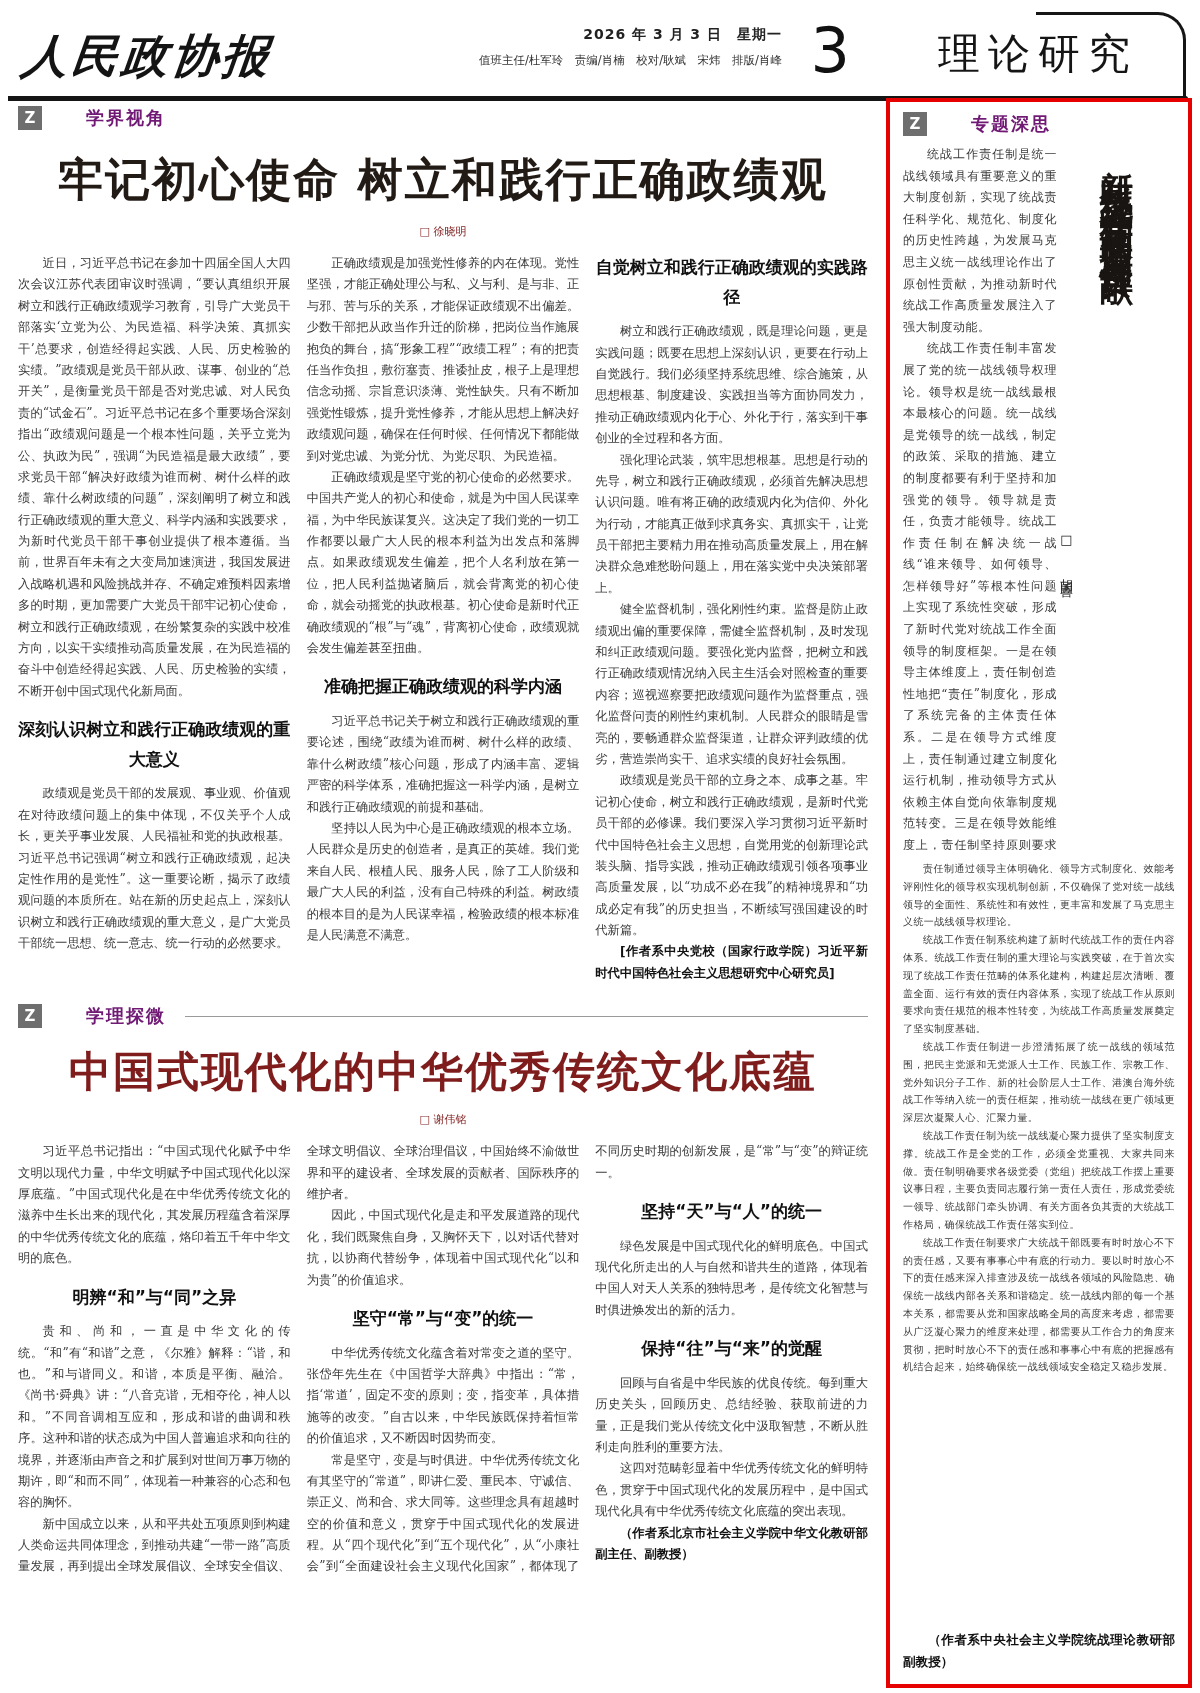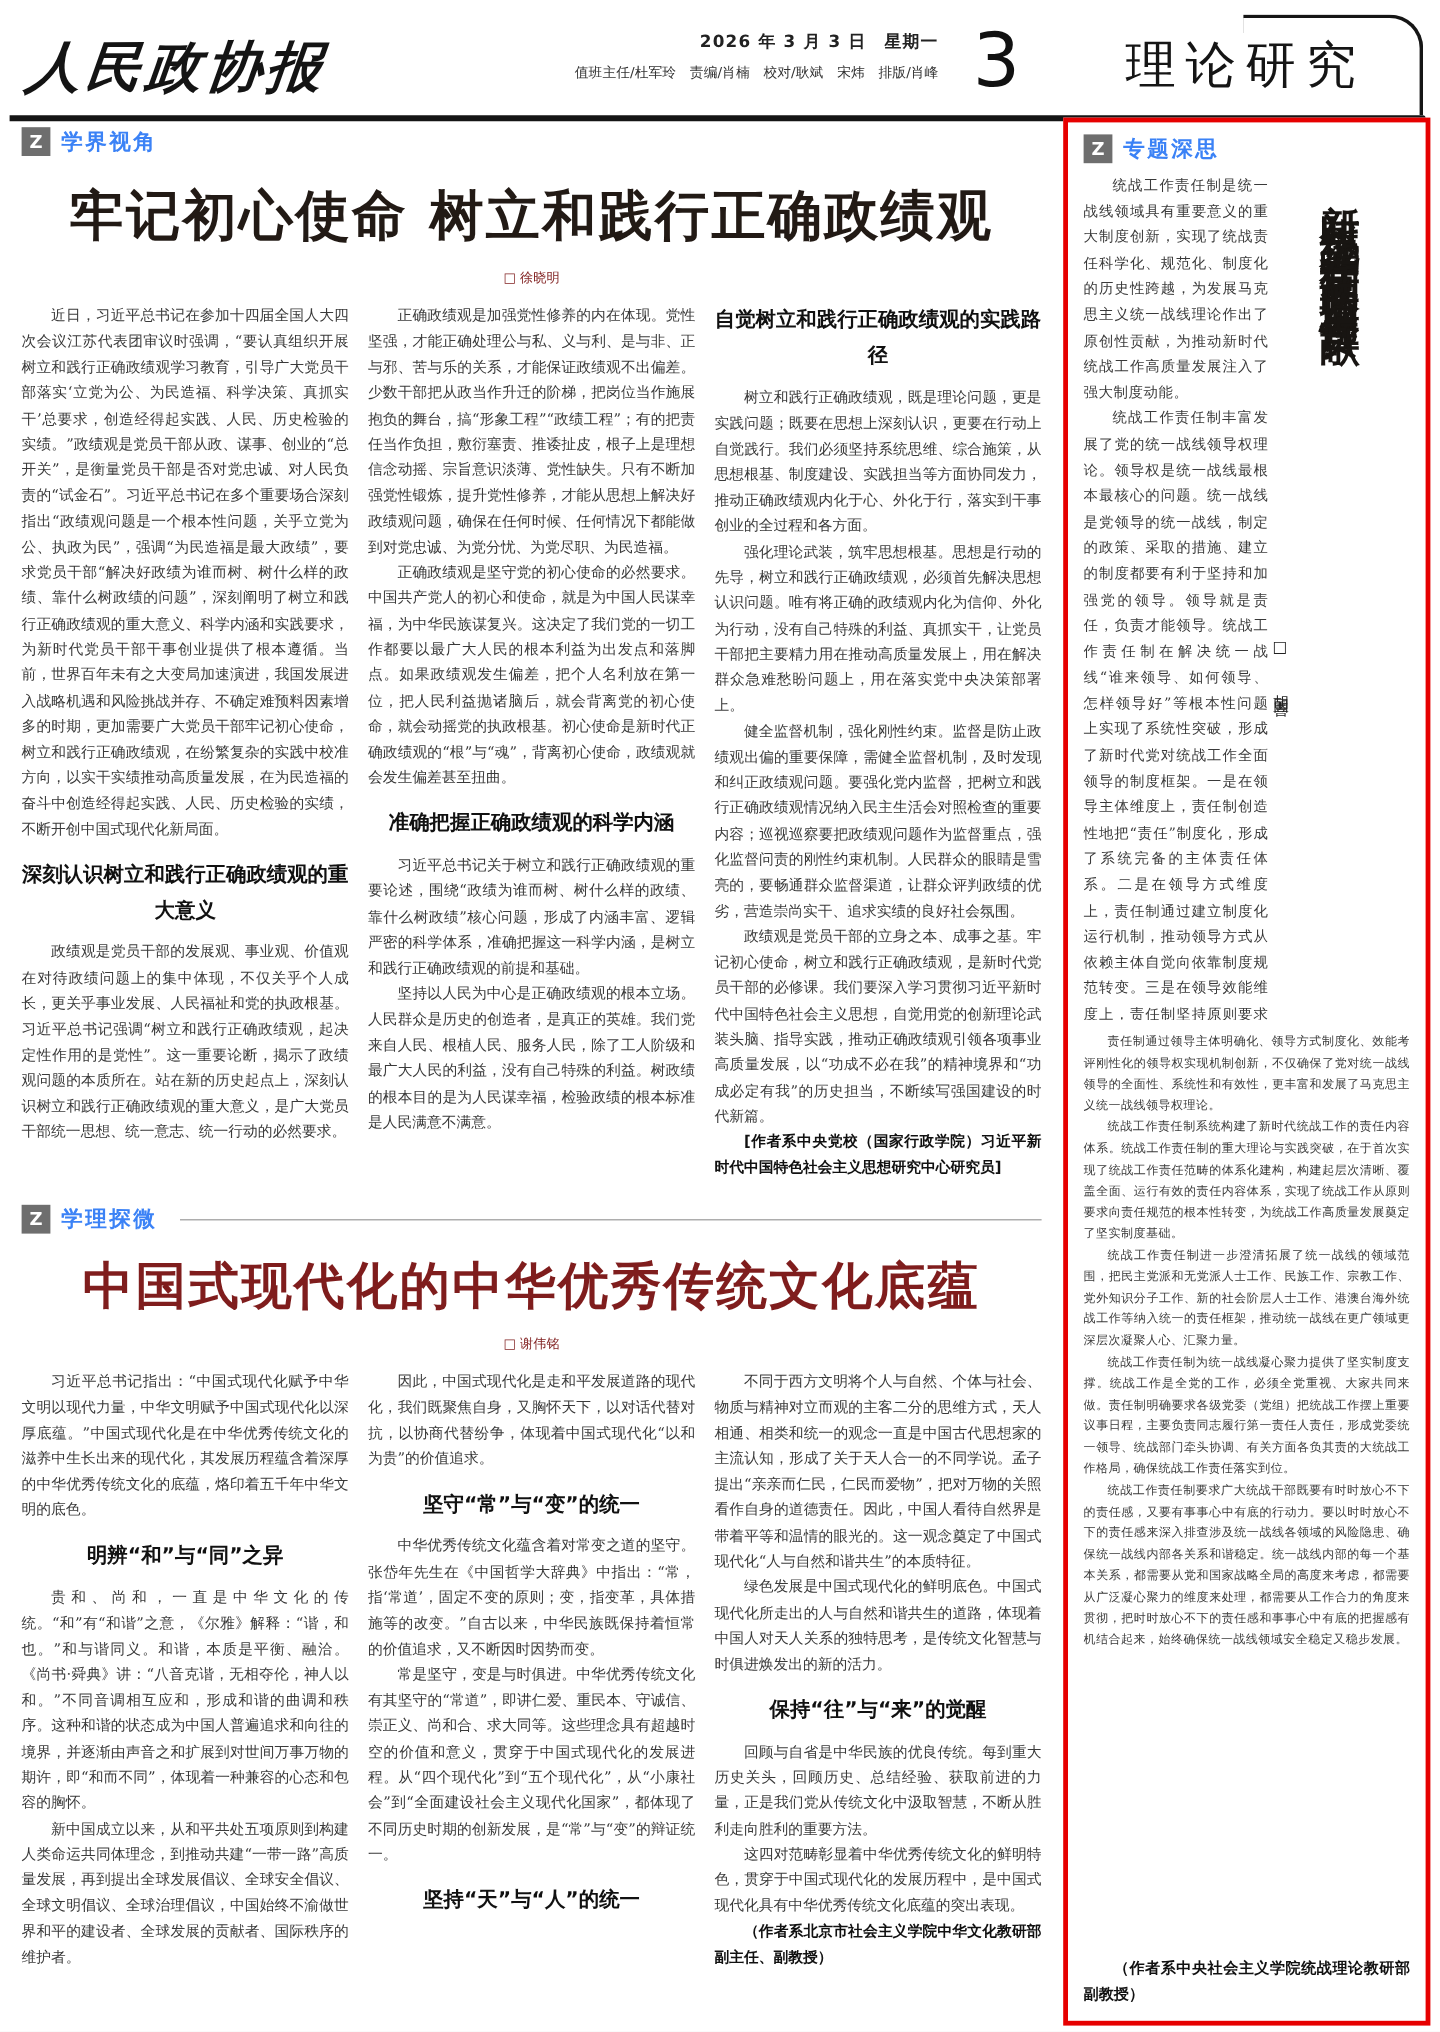--- a/index.html
+++ b/index.html
@@ -13,21 +13,21 @@
   .date-line { font-size:14px; font-weight:bold; letter-spacing:1px; font-family:"DejaVu Sans",sans-serif; }
   .staff-line { margin-top:9px; font-size:11.5px; font-family:"DejaVu Sans",sans-serif; color:#333; }
   .page-number { position:absolute; right:350px; top:14px; font-size:62px; font-family:"DejaVu Sans",sans-serif; color:#111; }
   .section-title { position:absolute; right:62px; top:26px; font-size:42px; letter-spacing:8px; color:#151515; font-family:"DejaVu Sans",sans-serif; }
   .corner-line { position:absolute; top:12px; right:14px; width:150px; height:84px; border-top:3px solid #151515; border-right:3px solid #151515; border-top-right-radius:28px; }
   .masthead-rule { position:absolute; left:8px; right:12px; top:96px; height:5px; background:#151515; border-radius:0 3px 3px 0; }
 
   
   .zbadge { display:flex; align-items:center; gap:9px; }
   .zbox { width:24px; height:24px; background:#6e6e6e; color:#fff; font-size:15px; font-weight:bold; display:flex; align-items:center; justify-content:center; font-family:"DejaVu Sans",sans-serif; flex:0 0 auto; }
-  .zlabel { font-size:18px; font-weight:bold; color:#3b82f6; letter-spacing:2px; font-family:Liberation Serif, serif; }
+  .zlabel { font-size:18px; font-weight:bold; color:#701a75; letter-spacing:2px; font-family:Liberation Serif, serif;margin-left:35px; }
   .zrule { flex:1; height:1px; background:#9a9a9a; margin-left:10px; }
 
   
   .left-col { position:absolute; left:18px; top:106px; width:850px; }
   .a1-title { text-align:center; font-size:45px; font-weight:900; letter-spacing:2px; color:#221a15; margin:20px 0 14px; font-family:"DejaVu Sans",sans-serif; }
   .a2-title { text-align:center; font-size:42px; font-weight:900; letter-spacing:2px; color:#7f1d1d; margin:16px 0 12px; font-family:"DejaVu Serif",serif; }
   .byline { text-align:center; font-size:11px; color:#7f1d1d; margin-bottom:14px; }
   .cols3 { column-count:3; column-gap:16px; font-size:12.3px; line-height:1.74; text-align:justify; color:#3a3a3a; }
   .cols3 p { text-indent:2em; margin:0; }
   .subhead { break-inside:avoid; text-align:center; font-size:17px; font-weight:800; color:#111; margin:13px 0 9px; font-family:"DejaVu Sans",sans-serif; }
@@ -77,21 +77,21 @@
         <p>近日，习近平总书记在参加十四届全国人大四次会议江苏代表团审议时强调，“要认真组织开展树立和践行正确政绩观学习教育，引导广大党员干部落实‘立党为公、为民造福、科学决策、真抓实干’总要求，创造经得起实践、人民、历史检验的实绩。”政绩观是党员干部从政、谋事、创业的“总开关”，是衡量党员干部是否对党忠诚、对人民负责的“试金石”。习近平总书记在多个重要场合深刻指出“政绩观问题是一个根本性问题，关乎立党为公、执政为民”，强调“为民造福是最大政绩”，要求党员干部“解决好政绩为谁而树、树什么样的政绩、靠什么树政绩的问题”，深刻阐明了树立和践行正确政绩观的重大意义、科学内涵和实践要求，为新时代党员干部干事创业提供了根本遵循。当前，世界百年未有之大变局加速演进，我国发展进入战略机遇和风险挑战并存、不确定难预料因素增多的时期，更加需要广大党员干部牢记初心使命，树立和践行正确政绩观，在纷繁复杂的实践中校准方向，以实干实绩推动高质量发展，在为民造福的奋斗中创造经得起实践、人民、历史检验的实绩，不断开创中国式现代化新局面。</p>
         <h3 class="subhead">深刻认识树立和践行正确政绩观的重大意义</h3>
         <p>政绩观是党员干部的发展观、事业观、价值观在对待政绩问题上的集中体现，不仅关乎个人成长，更关乎事业发展、人民福祉和党的执政根基。习近平总书记强调“树立和践行正确政绩观，起决定性作用的是党性”。这一重要论断，揭示了政绩观问题的本质所在。站在新的历史起点上，深刻认识树立和践行正确政绩观的重大意义，是广大党员干部统一思想、统一意志、统一行动的必然要求。</p>
         <p>正确政绩观是加强党性修养的内在体现。党性坚强，才能正确处理公与私、义与利、是与非、正与邪、苦与乐的关系，才能保证政绩观不出偏差。少数干部把从政当作升迁的阶梯，把岗位当作施展抱负的舞台，搞“形象工程”“政绩工程”；有的把责任当作负担，敷衍塞责、推诿扯皮，根子上是理想信念动摇、宗旨意识淡薄、党性缺失。只有不断加强党性锻炼，提升党性修养，才能从思想上解决好政绩观问题，确保在任何时候、任何情况下都能做到对党忠诚、为党分忧、为党尽职、为民造福。</p>
         <p>正确政绩观是坚守党的初心使命的必然要求。中国共产党人的初心和使命，就是为中国人民谋幸福，为中华民族谋复兴。这决定了我们党的一切工作都要以最广大人民的根本利益为出发点和落脚点。如果政绩观发生偏差，把个人名利放在第一位，把人民利益抛诸脑后，就会背离党的初心使命，就会动摇党的执政根基。初心使命是新时代正确政绩观的“根”与“魂”，背离初心使命，政绩观就会发生偏差甚至扭曲。</p>
         <h3 class="subhead">准确把握正确政绩观的科学内涵</h3>
         <p>习近平总书记关于树立和践行正确政绩观的重要论述，围绕“政绩为谁而树、树什么样的政绩、靠什么树政绩”核心问题，形成了内涵丰富、逻辑严密的科学体系，准确把握这一科学内涵，是树立和践行正确政绩观的前提和基础。</p>
         <p>坚持以人民为中心是正确政绩观的根本立场。人民群众是历史的创造者，是真正的英雄。我们党来自人民、根植人民、服务人民，除了工人阶级和最广大人民的利益，没有自己特殊的利益。树政绩的根本目的是为人民谋幸福，检验政绩的根本标准是人民满意不满意。</p>
         <h3 class="subhead">自觉树立和践行正确政绩观的实践路径</h3>
         <p>树立和践行正确政绩观，既是理论问题，更是实践问题；既要在思想上深刻认识，更要在行动上自觉践行。我们必须坚持系统思维、综合施策，从思想根基、制度建设、实践担当等方面协同发力，推动正确政绩观内化于心、外化于行，落实到干事创业的全过程和各方面。</p>
-        <p>强化理论武装，筑牢思想根基。思想是行动的先导，树立和践行正确政绩观，必须首先解决思想认识问题。唯有将正确的政绩观内化为信仰、外化为行动，没有自己特殊的利益、真抓实干，让党员干部把主要精力用在推动高质量发展上，用在解决群众急难愁盼问题上，用在落实党中央决策部署上。</p>
+        <p>强化理论武装，筑牢思想根基。思想是行动的先导，树立和践行正确政绩观，必须首先解决思想认识问题。唯有将正确的政绩观内化为信仰、外化为行动，才能真正做到求真务实、真抓实干，让党员干部把主要精力用在推动高质量发展上，用在解决群众急难愁盼问题上，用在落实党中央决策部署上。</p>
         <p>健全监督机制，强化刚性约束。监督是防止政绩观出偏的重要保障，需健全监督机制，及时发现和纠正政绩观问题。要强化党内监督，把树立和践行正确政绩观情况纳入民主生活会对照检查的重要内容；巡视巡察要把政绩观问题作为监督重点，强化监督问责的刚性约束机制。人民群众的眼睛是雪亮的，要畅通群众监督渠道，让群众评判政绩的优劣，营造崇尚实干、追求实绩的良好社会氛围。</p>
         <p>政绩观是党员干部的立身之本、成事之基。牢记初心使命，树立和践行正确政绩观，是新时代党员干部的必修课。我们要深入学习贯彻习近平新时代中国特色社会主义思想，自觉用党的创新理论武装头脑、指导实践，推动正确政绩观引领各项事业高质量发展，以“功成不必在我”的精神境界和“功成必定有我”的历史担当，不断续写强国建设的时代新篇。</p>
         <p class="credit">[作者系中央党校（国家行政学院）习近平新时代中国特色社会主义思想研究中心研究员]</p>
       </div>
     </div>
 
     <div class="article2">
       <div class="zbadge">
         <span class="zbox">Z</span>
         <span class="zlabel">学理探微</span>
@@ -102,21 +102,20 @@
       <div class="cols3">
         <p>习近平总书记指出：“中国式现代化赋予中华文明以现代力量，中华文明赋予中国式现代化以深厚底蕴。”中国式现代化是在中华优秀传统文化的滋养中生长出来的现代化，其发展历程蕴含着深厚的中华优秀传统文化的底蕴，烙印着五千年中华文明的底色。</p>
         <h3 class="subhead">明辨“和”与“同”之异</h3>
         <p>贵和、尚和，一直是中华文化的传统。“和”有“和谐”之意，《尔雅》解释：“谐，和也。”和与谐同义。和谐，本质是平衡、融洽。《尚书·舜典》讲：“八音克谐，无相夺伦，神人以和。”不同音调相互应和，形成和谐的曲调和秩序。这种和谐的状态成为中国人普遍追求和向往的境界，并逐渐由声音之和扩展到对世间万事万物的期许，即“和而不同”，体现着一种兼容的心态和包容的胸怀。</p>
         <p>新中国成立以来，从和平共处五项原则到构建人类命运共同体理念，到推动共建“一带一路”高质量发展，再到提出全球发展倡议、全球安全倡议、全球文明倡议、全球治理倡议，中国始终不渝做世界和平的建设者、全球发展的贡献者、国际秩序的维护者。</p>
         <p>因此，中国式现代化是走和平发展道路的现代化，我们既聚焦自身，又胸怀天下，以对话代替对抗，以协商代替纷争，体现着中国式现代化“以和为贵”的价值追求。</p>
         <h3 class="subhead">坚守“常”与“变”的统一</h3>
         <p>中华优秀传统文化蕴含着对常变之道的坚守。张岱年先生在《中国哲学大辞典》中指出：“常，指‘常道’，固定不变的原则；变，指变革，具体措施等的改变。”自古以来，中华民族既保持着恒常的价值追求，又不断因时因势而变。</p>
         <p>常是坚守，变是与时俱进。中华优秀传统文化有其坚守的“常道”，即讲仁爱、重民本、守诚信、崇正义、尚和合、求大同等。这些理念具有超越时空的价值和意义，贯穿于中国式现代化的发展进程。从“四个现代化”到“五个现代化”，从“小康社会”到“全面建设社会主义现代化国家”，都体现了不同历史时期的创新发展，是“常”与“变”的辩证统一。</p>
         <h3 class="subhead">坚持“天”与“人”的统一</h3>
-        <p>不同于西方文明将个人与自然、个体与社会、物质与精神对立而观的主客二分的思维方式，天人相通、相类和统一的观念一直是中国古代思想家的主流认知，形成了关于天人合一的不同学说。孟子提出“亲亲而仁民，仁民而爱物”，把对万物的关照看作自身的道德责任。因此，中国人看待自然界是带着平等和温情的眼光的。这一观念奠定了中国式现代化“人与自然和谐共生”的本质特征。</p>
         <p>绿色发展是中国式现代化的鲜明底色。中国式现代化所走出的人与自然和谐共生的道路，体现着中国人对天人关系的独特思考，是传统文化智慧与时俱进焕发出的新的活力。</p>
         <h3 class="subhead">保持“往”与“来”的觉醒</h3>
         <p>回顾与自省是中华民族的优良传统。每到重大历史关头，回顾历史、总结经验、获取前进的力量，正是我们党从传统文化中汲取智慧，不断从胜利走向胜利的重要方法。</p>
         <p>这四对范畴彰显着中华优秀传统文化的鲜明特色，贯穿于中国式现代化的发展历程中，是中国式现代化具有中华优秀传统文化底蕴的突出表现。</p>
         <p class="credit">（作者系北京市社会主义学院中华文化教研部副主任、副教授）</p>
       </div>
     </div>
 
   </div>
 

